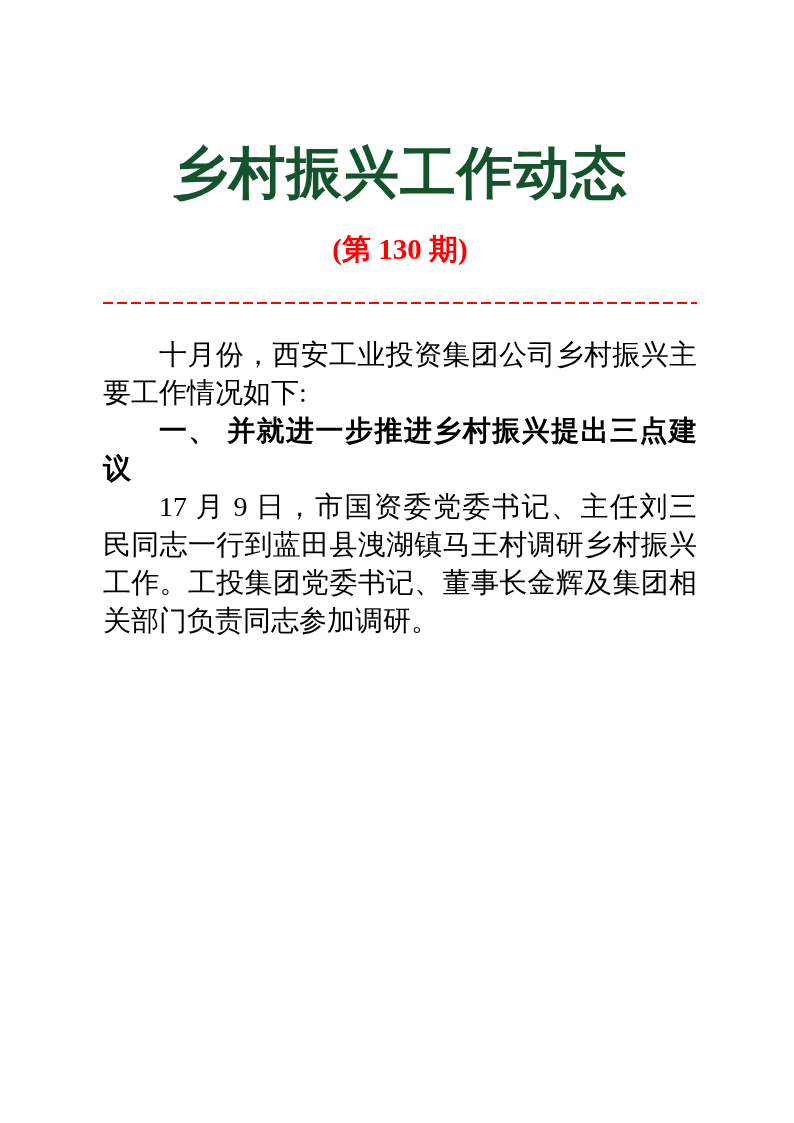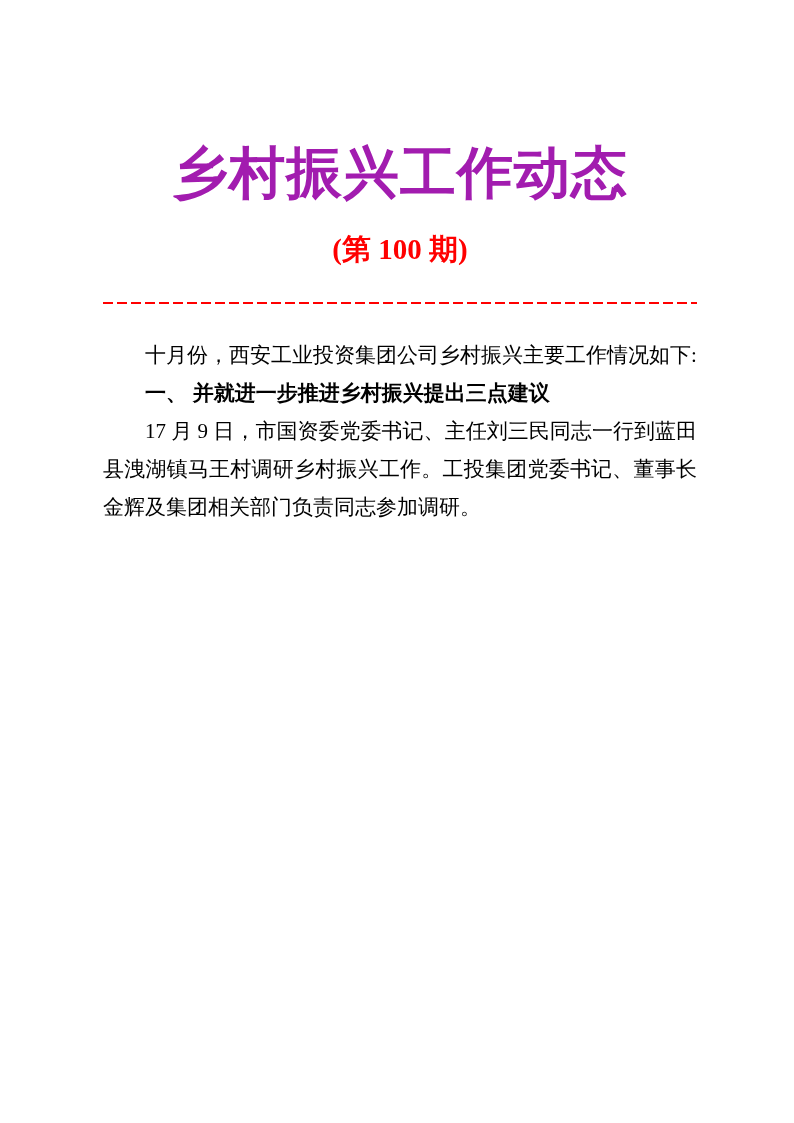--- a/index.html
+++ b/index.html
@@ -13,21 +13,21 @@
     height: 1123px;
     margin: 0 auto;
     background: #ffffff;
     box-sizing: border-box;
     padding: 140px 97px 0 103px;
     overflow: hidden;
   }
   .doc-title {
     margin: 0;
     text-align: center;
-    color: #a21caf;
+    color: #14532d;
     font-family: "Liberation Serif", "DejaVu Serif", serif;
     font-weight: bold;
     font-size: 56px;
     line-height: 66px;
     letter-spacing: 1px;
     white-space: nowrap;
   }
   .doc-issue {
     margin-top: 26px;
     text-align: center;
@@ -44,41 +44,41 @@
     background: repeating-linear-gradient(
       to right,
       #ff0000 0px, #ff0000 10px,
       transparent 10px, transparent 14px
     );
   }
   .doc-body {
     margin-top: 32px;
     color: #000000;
     font-family: "Liberation Serif", "DejaVu Serif", serif;
-    font-size: 21px;
+    font-size: 28px;
     line-height: 38px;
     text-align: justify;
   }
   .para {
     margin: 0;
     text-indent: 2em;
   }
   .para.heading {
     font-family: "Liberation Sans", "DejaVu Sans", sans-serif;
     font-weight: bold;
   }
 </style>
 </head>
 <body>
 
 <div class="page">
 
   <h1 class="doc-title">乡村振兴工作动态</h1>
 
-  <div class="doc-issue">(第 100 期)</div>
+  <div class="doc-issue">(第 130 期)</div>
 
   <div class="separator"></div>
 
   <div class="doc-body">
 
     <p class="para">十月份，西安工业投资集团公司乡村振兴主要工作情况如下:</p>
 
     <p class="para heading">一、 并就进一步推进乡村振兴提出三点建议</p>
 
     <p class="para">17 月 9 日，市国资委党委书记、主任刘三民同志一行到蓝田县洩湖镇马王村调研乡村振兴工作。工投集团党委书记、董事长金辉及集团相关部门负责同志参加调研。</p>

